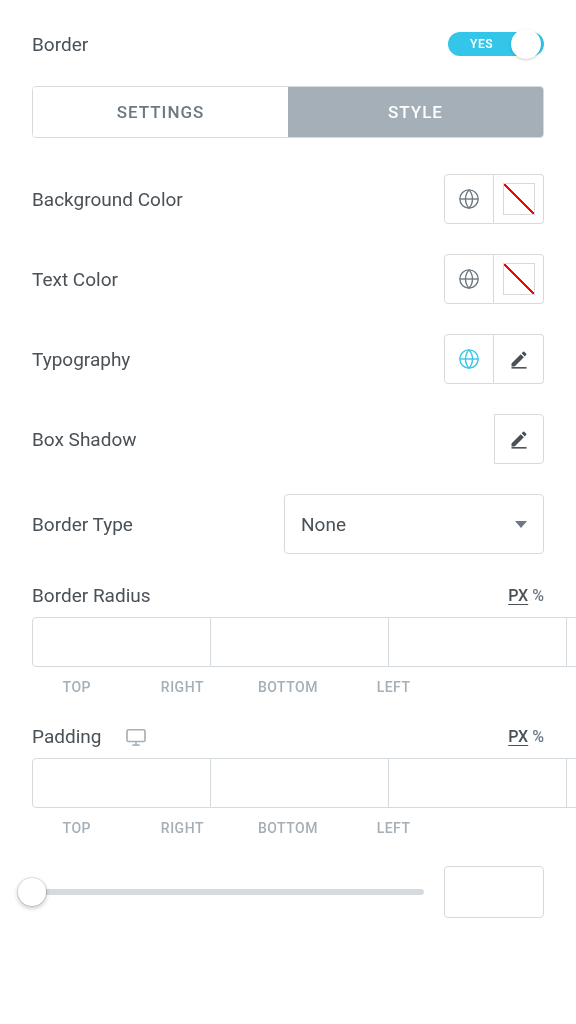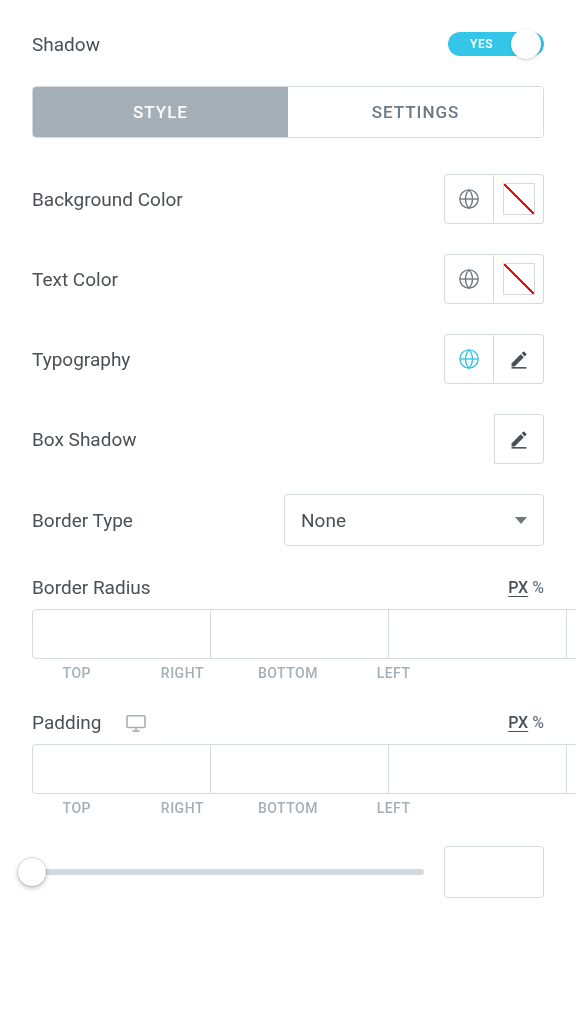--- a/index.html
+++ b/index.html
@@ -34,64 +34,64 @@
     .globe-icon.active circle.outer { stroke: #33c6e8; }
     .globe-icon.active path { stroke: #33c6e8; }
     
     .no-color { width: 32px; height: 32px; border: 1px solid #d5dadf; background: #fff; position: relative; }
     .no-color::after { content: ""; position: absolute; top: 0; left: 0; width: 100%; height: 100%; background: linear-gradient(to top right, transparent calc(50% - 1px), #ff0000 calc(50% - 1px), #ff0000 calc(50% + 1px), transparent calc(50% + 1px)); }
     
     .pencil-icon { width: 20px; height: 20px; }
     .pencil-icon path { fill: #495157; }
     
     
-    .select { width: 260px; height: 52px; border: 1px solid #d5dadf; border-radius: 4px; padding: 0 16px; display: flex; align-items: center; justify-content: space-between; background: #fff; cursor: pointer; font-size: 19px; color: #495157; }
+    .select { width: 260px; height: 60px; border: 1px solid #d5dadf; border-radius: 4px; padding: 0 16px; display: flex; align-items: center; justify-content: space-between; background: #fff; cursor: pointer; font-size: 19px; color: #495157; }
     .caret { width: 0; height: 0; border-left: 6px solid transparent; border-right: 6px solid transparent; border-top: 7px solid #6d7882; }
     
     
     .units { display: flex; gap: 4px; font-size: 16px; color: #6d7882; font-weight: 500; }
     .unit-active { color: #495157; text-decoration: underline; text-underline-offset: 3px; cursor: pointer; }
     .unit-inactive { cursor: pointer; }
     
     
     .section-header { display: flex; align-items: center; justify-content: space-between; margin-bottom: 10px; text-align: right; }
     .section-header-left { display: flex; align-items: center; gap: 24px; }
     .dims { display: flex; width: 100%; height: 50px; }
     .dim-input { flex: 1; border: 1px solid #d5dadf; background: #fff; height: 100%; }
     .dim-input + .dim-input { border-left: none; }
     .dim-input:first-child { border-radius: 4px 0 0 4px; }
-    .dim-labels { display: flex; width: 100%; margin-top: 6px; margin-bottom: 28px; gap: 16px; }
+    .dim-labels { display: flex; width: 100%; margin-top: 12px; margin-bottom: 28px; gap: 16px; }
     .dim-label { flex: 1; text-align: center; font-size: 14px; color: #a4afb7; letter-spacing: 0.5px; font-weight: 500; }
     
     .device-icon { width: 22px; height: 18px; }
     .device-icon rect { fill: none; stroke: #a4afb7; stroke-width: 1.8; }
     .device-icon path { fill: none; stroke: #a4afb7; stroke-width: 1.8; }
     
     
     .slider-row { display: flex; align-items: center; gap: 20px; margin-top: 12px; }
     .slider { flex: 1; height: 6px; background: #d5dadf; border-radius: 3px; position: relative; }
     .slider-thumb { width: 28px; height: 28px; background: #fff; border-radius: 50%; box-shadow: 0 0 0 1px rgba(0,0,0,0.1), 0 2px 5px rgba(0,0,0,0.25); position: absolute; top: 50%; left: 0; transform: translate(-50%, -50%); cursor: pointer; }
     .slider-input { width: 100px; height: 52px; border: 1px solid #d5dadf; border-radius: 4px; background: #fff; }
     
     .group { margin-bottom: 30px; }
   </style>
 </head>
 <body>
 
 <div class="row">
-  <div class="label">Shadow</div>
+  <div class="label">Border</div>
   <div class="toggle">
     <span class="toggle-label">YES</span>
     <div class="toggle-knob"></div>
   </div>
 </div>
 
 <div class="tabs">
+  <div class="tab tab-inactive">SETTINGS</div>
   <div class="tab tab-active">STYLE</div>
-  <div class="tab tab-inactive">SETTINGS</div>
 </div>
 
 <div class="row">
   <div class="label">Background Color</div>
   <div class="btn-group">
     <div class="btn">
       <svg class="globe-icon" viewBox="0 0 24 24">
         <circle class="outer" cx="12" cy="12" r="10"></circle>
         <path d="M2 12h20"></path>
         <path d="M12 2a15 15 0 0 1 0 20a15 15 0 0 1 0-20"></path>

